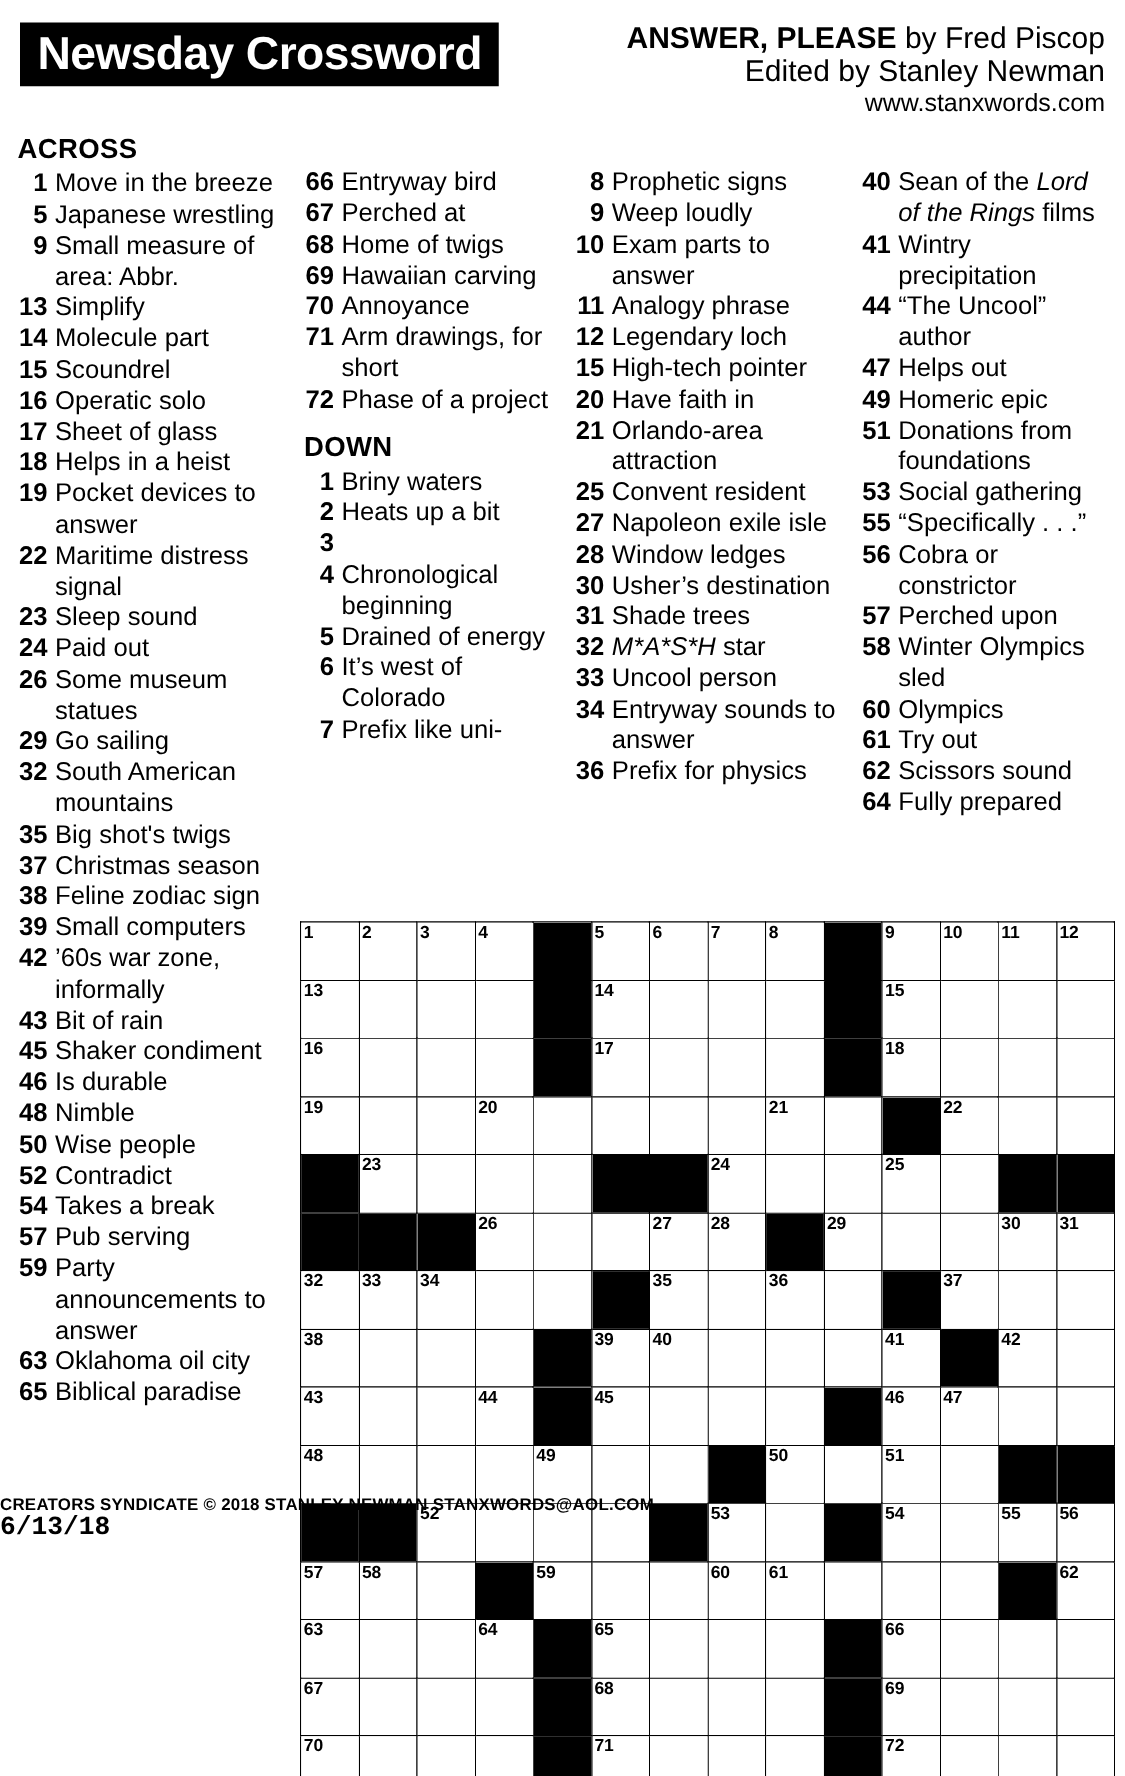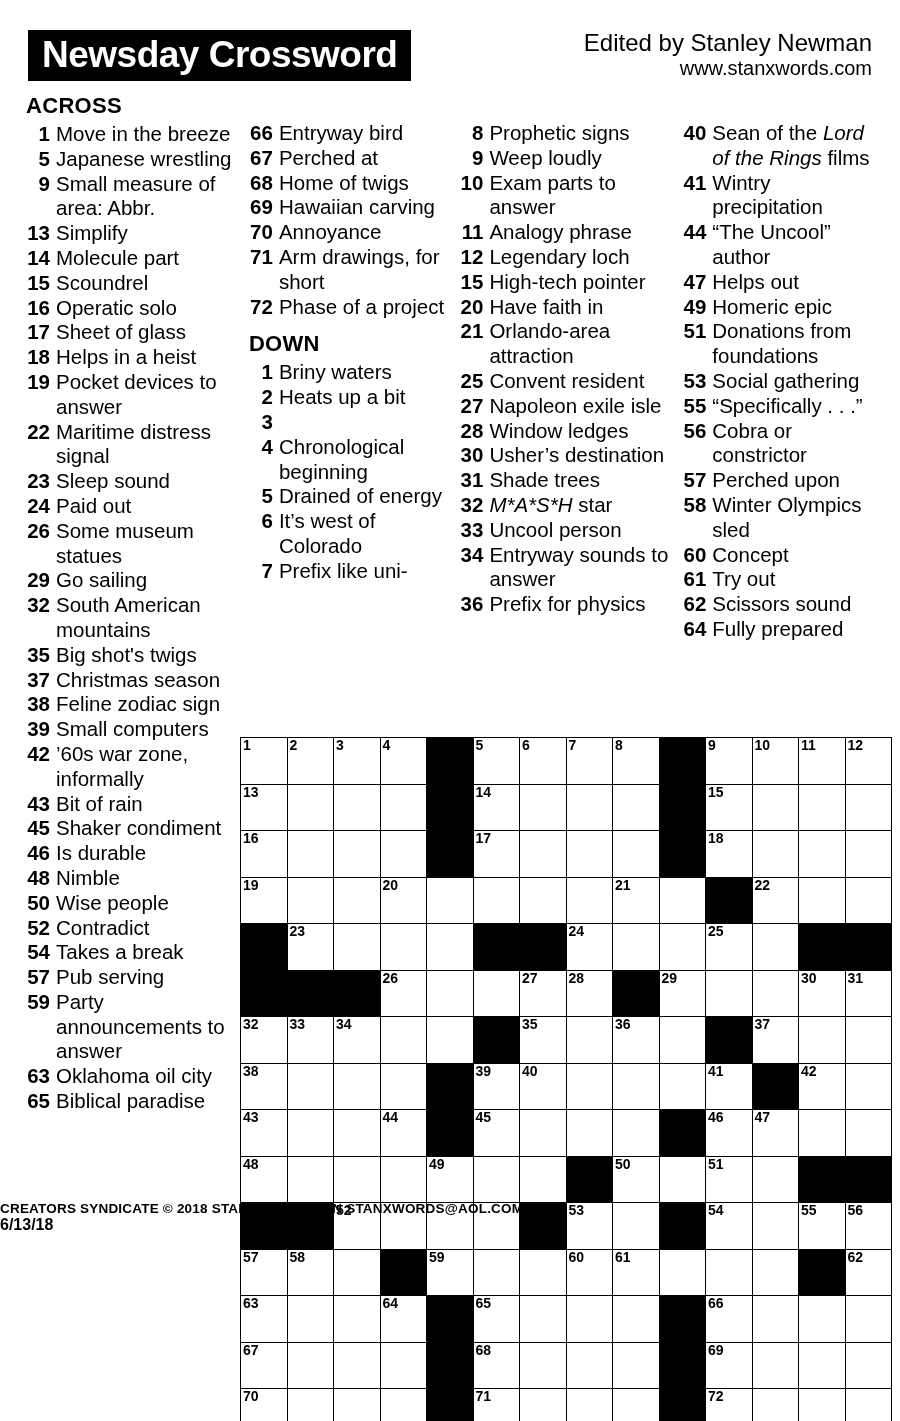--- a/index.html
+++ b/index.html
@@ -3,21 +3,21 @@
 <meta charset="utf-8">
 <style>
   html,body{margin:0;padding:0;}
   body{
     width:900px;height:1421px;
     background:#ffffff;
     font-family:"Liberation Sans", sans-serif;
     color:#000;
     overflow:hidden;
   }
-  .page{position:relative;width:900px;height:1246px;padding:12px;box-sizing:border-box;}
+  .page{position:relative;width:900px;height:1246px;padding:0;box-sizing:border-box;}
 
   
   .header{display:flex;align-items:flex-start;padding:18px 16px 0 16px;box-sizing:border-box;}
   .logo{
     background:#000;color:#fff;
     font-size:37px;font-weight:bold;
     padding:6px 14px 8px 14px;
     line-height:1.0;
     letter-spacing:-0.5px;
     white-space:nowrap;
@@ -76,30 +76,34 @@
   
   .footer{
     position:absolute;left:0;right:0;bottom:12px;
     display:flex;align-items:baseline;justify-content:flex-end;
     padding:0 16px 0 0;box-sizing:border-box;flex-direction:column;
   }
   .footer .credit{
     font-size:13.5px;font-weight:bold;letter-spacing:0.2px;
     margin-right:16px;
   }
-  .footer .date{font-size:16px;font-weight:bold;}
+  .footer .date{font-size:21px;font-weight:bold;font-family:Liberation Mono, monospace;}
 </style>
 </head>
 <body>
 
 <div class="page">
 
   <div class="header">
     <div class="logo">Newsday Crossword</div>
     <div class="titleblock">
+      <div class="titleline1">
+        <span>ANSWER, PLEASE</span>
+        <span class="by">by Fred Piscop</span>
+      </div>
       <div class="titleline2">Edited by Stanley Newman</div>
       <div class="titleline3">www.stanxwords.com</div>
     </div>
   </div>
 
   <div class="clues">
 
     <div class="col col1">
       <div class="sect-title">ACROSS</div>
 
@@ -408,21 +412,21 @@
       <div class="clue">
           <span class="num">57</span>
           <span class="txt">Perched upon</span>
         </div>
       <div class="clue">
           <span class="num">58</span>
           <span class="txt">Winter Olympics sled</span>
         </div>
       <div class="clue">
           <span class="num">60</span>
-          <span class="txt">Concept</span>
+          <span class="txt">Olympics</span>
         </div>
       <div class="clue">
           <span class="num">61</span>
           <span class="txt">Try out</span>
         </div>
       <div class="clue">
           <span class="num">62</span>
           <span class="txt">Scissors sound</span>
         </div>
       <div class="clue">

